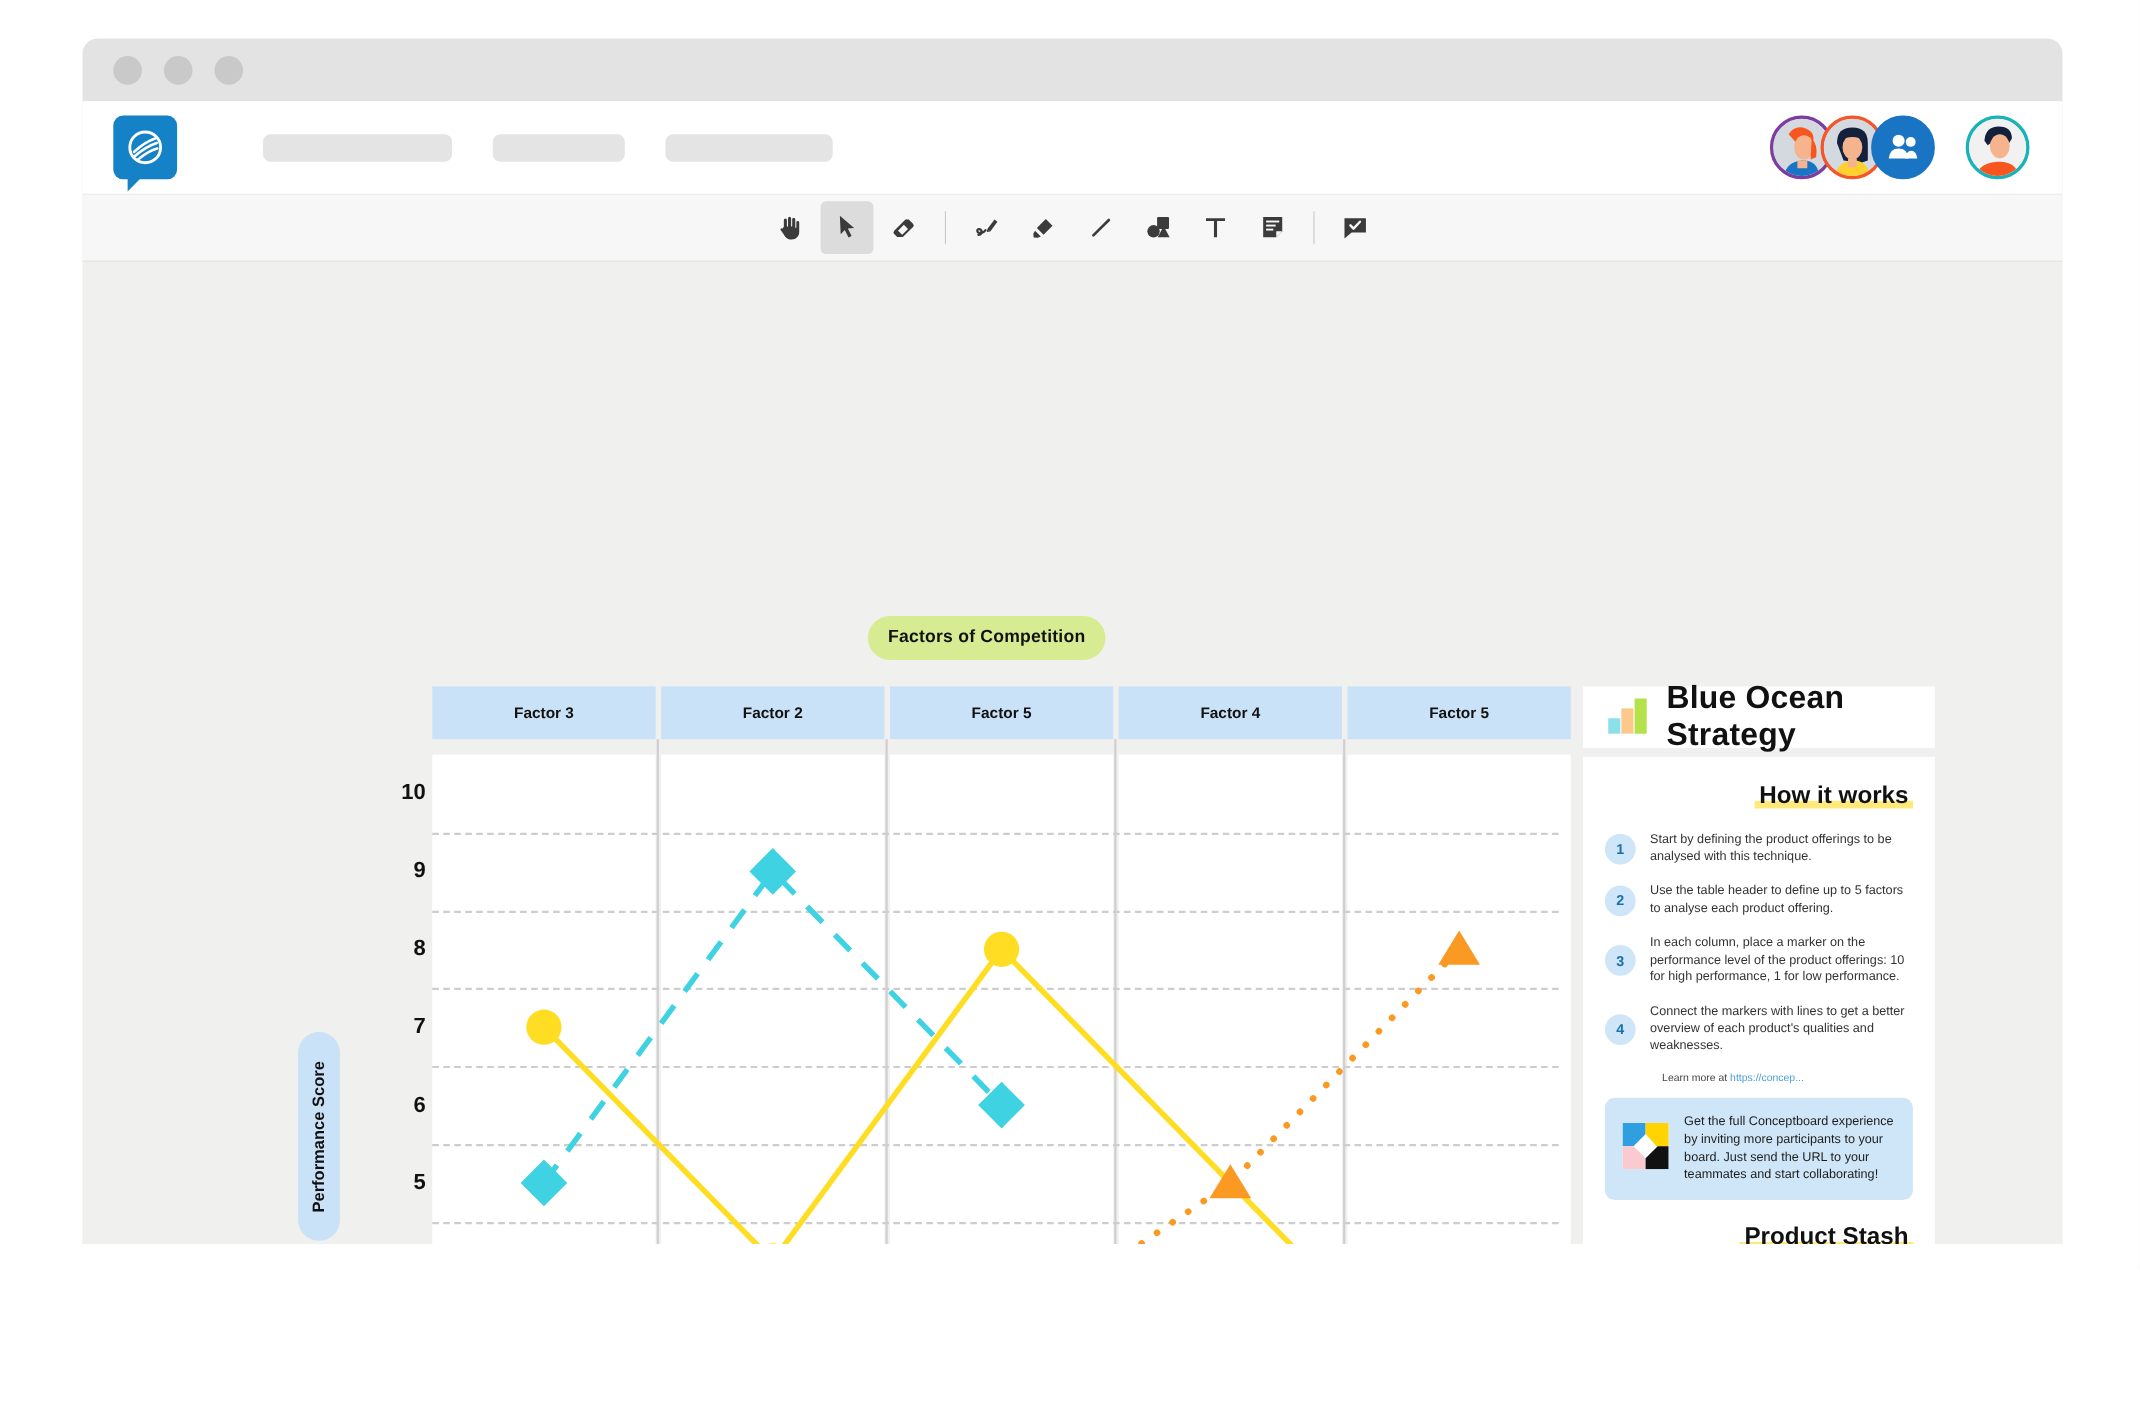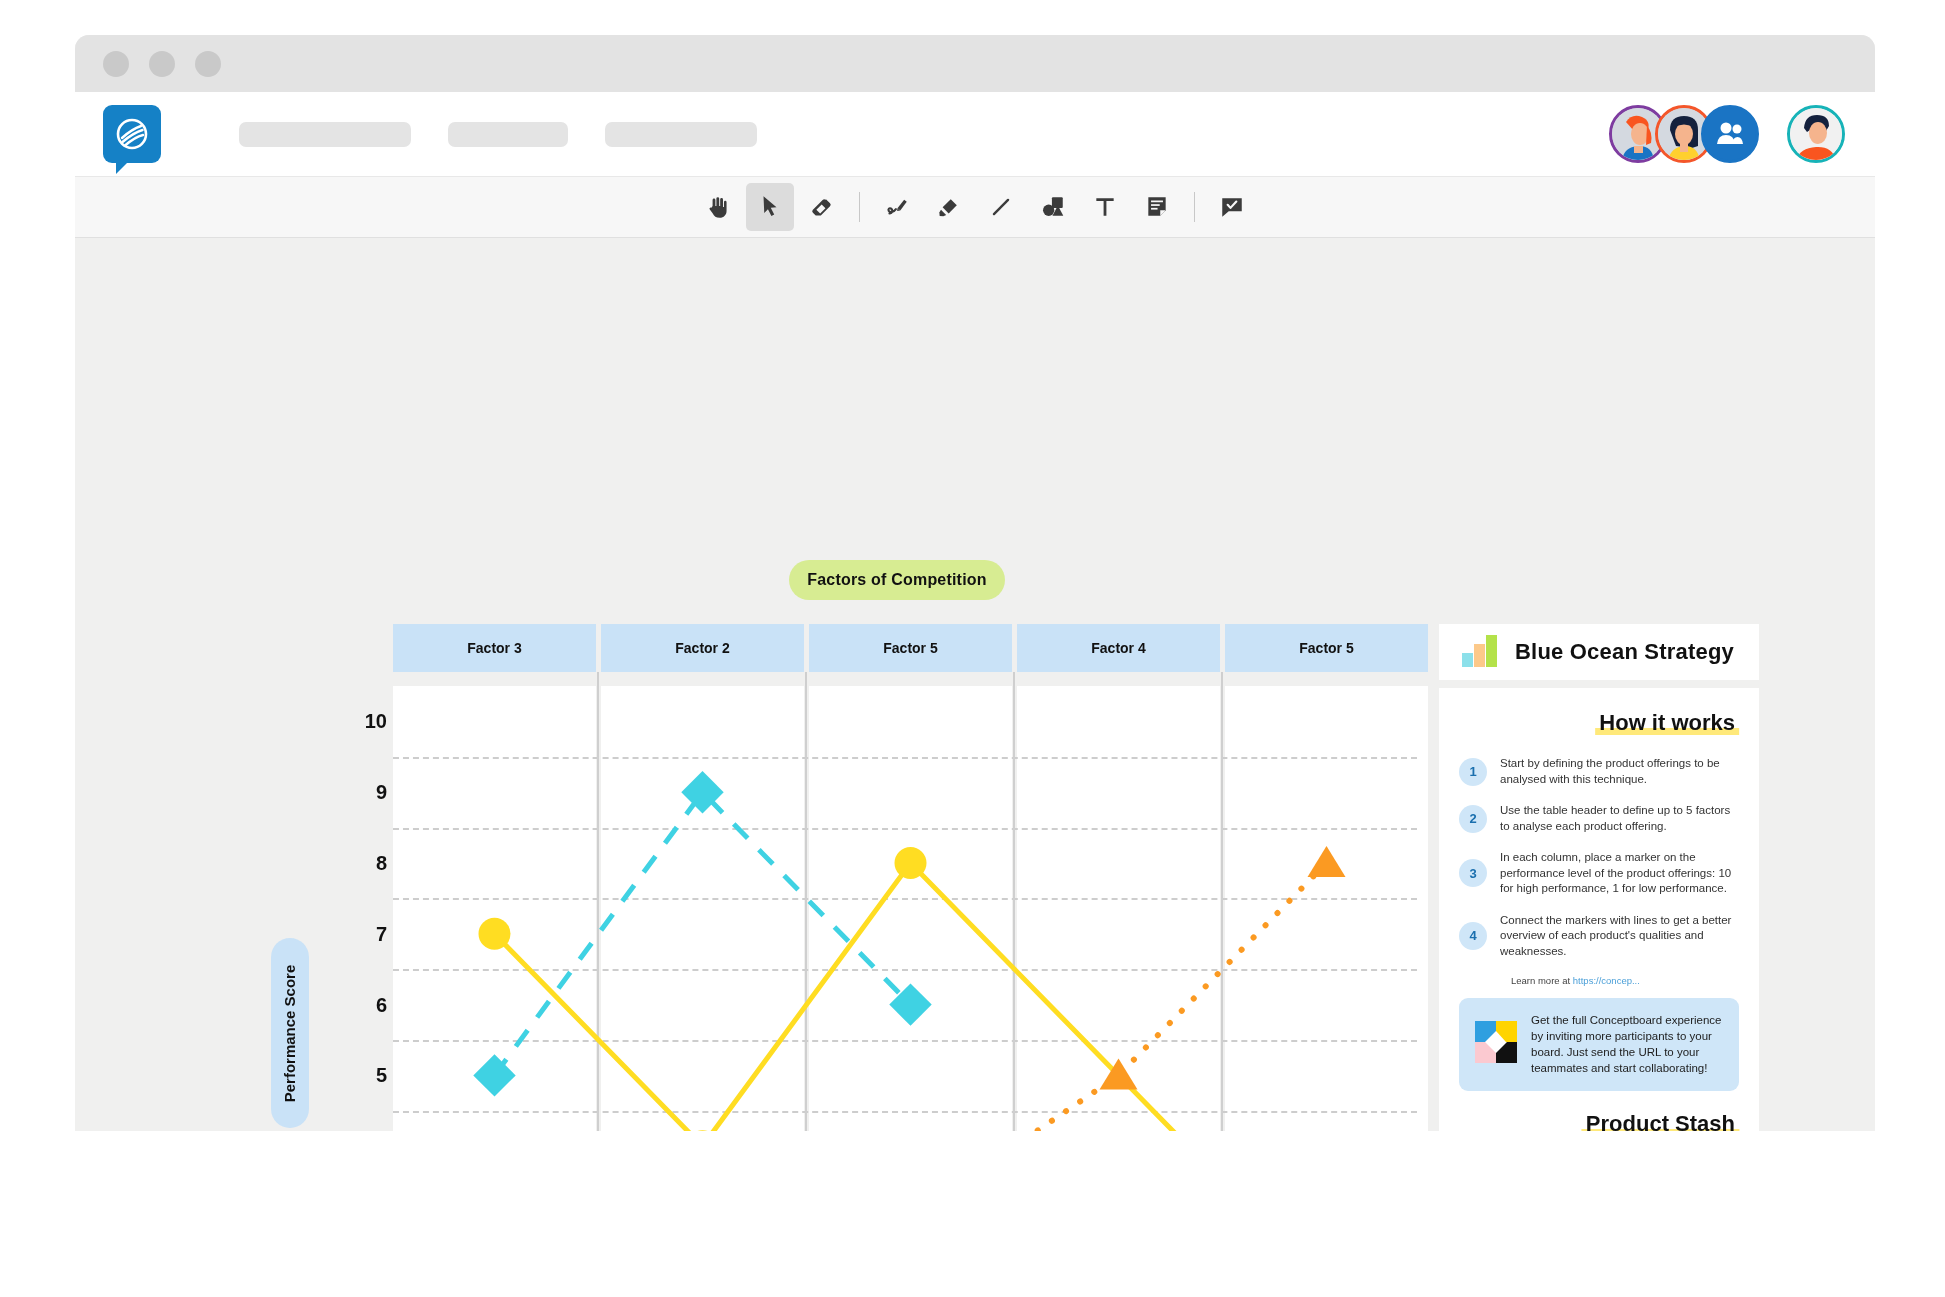--- a/index.html
+++ b/index.html
@@ -128,21 +128,21 @@
 
   
   .side {
     position: absolute; left: 1364px; top: 386px;
     width: 320px;
   }
   .side-head {
     background: #fff; height: 56px; display: flex; align-items: center;
     padding-left: 22px; gap: 14px; margin-bottom: 8px;
   }
-  .side-title { font-size: 22px; font-weight: bold; color: #111; letter-spacing:.2px; }
+  .side-title { font-size: 29px; font-weight: bold; color: #111; letter-spacing:.2px; }
   .side-body { background: #fff; padding: 22px 20px 10px; }
   .sec-title {
     text-align: center; font-size: 22px; font-weight: bold; color: #111;
     position: relative; display: inline-block; left: 50%;
     transform: translateX(-50%); padding: 0 4px;
   }
   .sec-title::after {
     content:""; position:absolute; left:0; right:0; bottom:1px; height:7px;
     background:#ffe97a; z-index:-1;
   }

